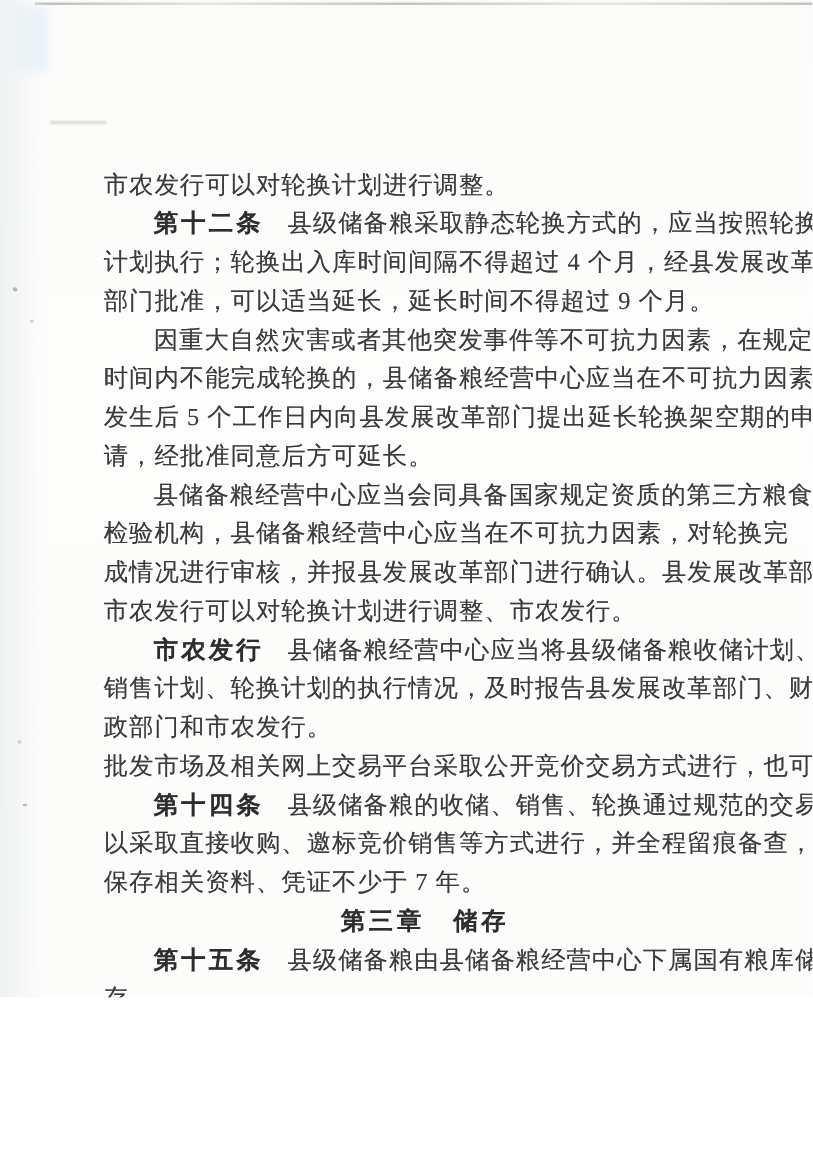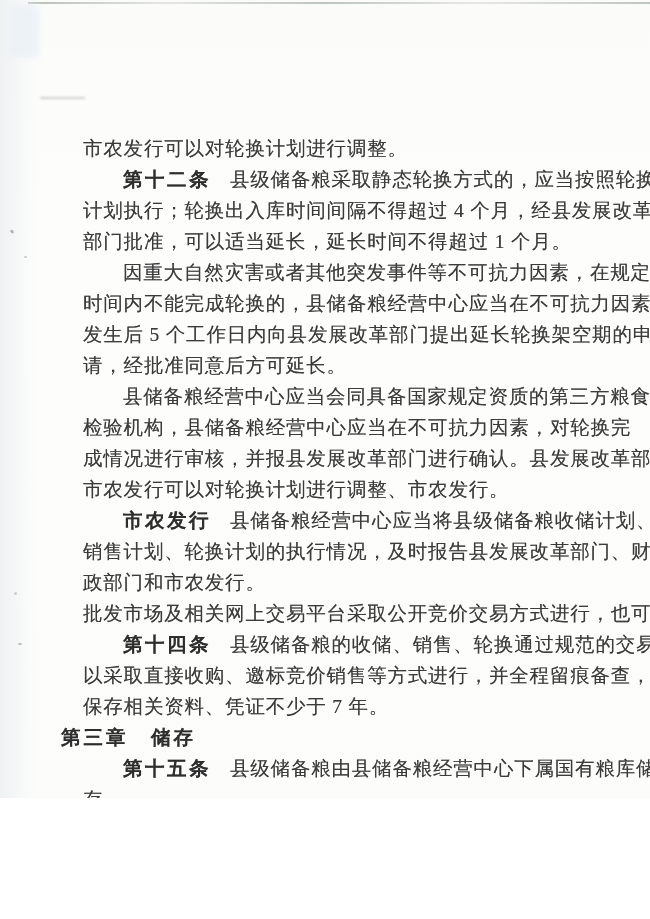--- a/index.html
+++ b/index.html
@@ -74,20 +74,21 @@
   .line.indent {
     padding-left: 40px;
   }
   .art:not(:empty) {
     font-weight: 700;
     letter-spacing: 2.5px;
     margin-right: 19px;
     color: #2d2d2d;
   }
   .line.heading {
+    text-align: center;
     transform: translateX(-22px);
     font-family: Liberation Serif, serif;
   }
   .line.heading .txt {
     font-weight: 700;
     letter-spacing: 3px;
     color: #2d2d2d;
   }
 
   .page-number {
@@ -119,21 +120,21 @@
   <div class="speck speck-g"></div>
 
   <div class="text-block">
 
     <div class="line"><span class="art"></span><span class="txt">市农发行可以对轮换计划进行调整。</span></div>
 
     <div class="line indent"><span class="art">第十二条</span><span class="txt">县级储备粮采取静态轮换方式的，应当按照轮换</span></div>
 
     <div class="line"><span class="art"></span><span class="txt">计划执行；轮换出入库时间间隔不得超过 4 个月，经县发展改革</span></div>
 
-    <div class="line"><span class="art"></span><span class="txt">部门批准，可以适当延长，延长时间不得超过 1 个月。</span></div>
+    <div class="line"><span class="art"></span><span class="txt">部门批准，可以适当延长，延长时间不得超过 9 个月。</span></div>
 
     <div class="line indent"><span class="art"></span><span class="txt">因重大自然灾害或者其他突发事件等不可抗力因素，在规定</span></div>
 
     <div class="line"><span class="art"></span><span class="txt">时间内不能完成轮换的，县储备粮经营中心应当在不可抗力因素</span></div>
 
     <div class="line"><span class="art"></span><span class="txt">发生后 5 个工作日内向县发展改革部门提出延长轮换架空期的申</span></div>
 
     <div class="line"><span class="art"></span><span class="txt">请，经批准同意后方可延长。</span></div>
 
     <div class="line indent"><span class="art"></span><span class="txt">县储备粮经营中心应当会同具备国家规定资质的第三方粮食</span></div>

